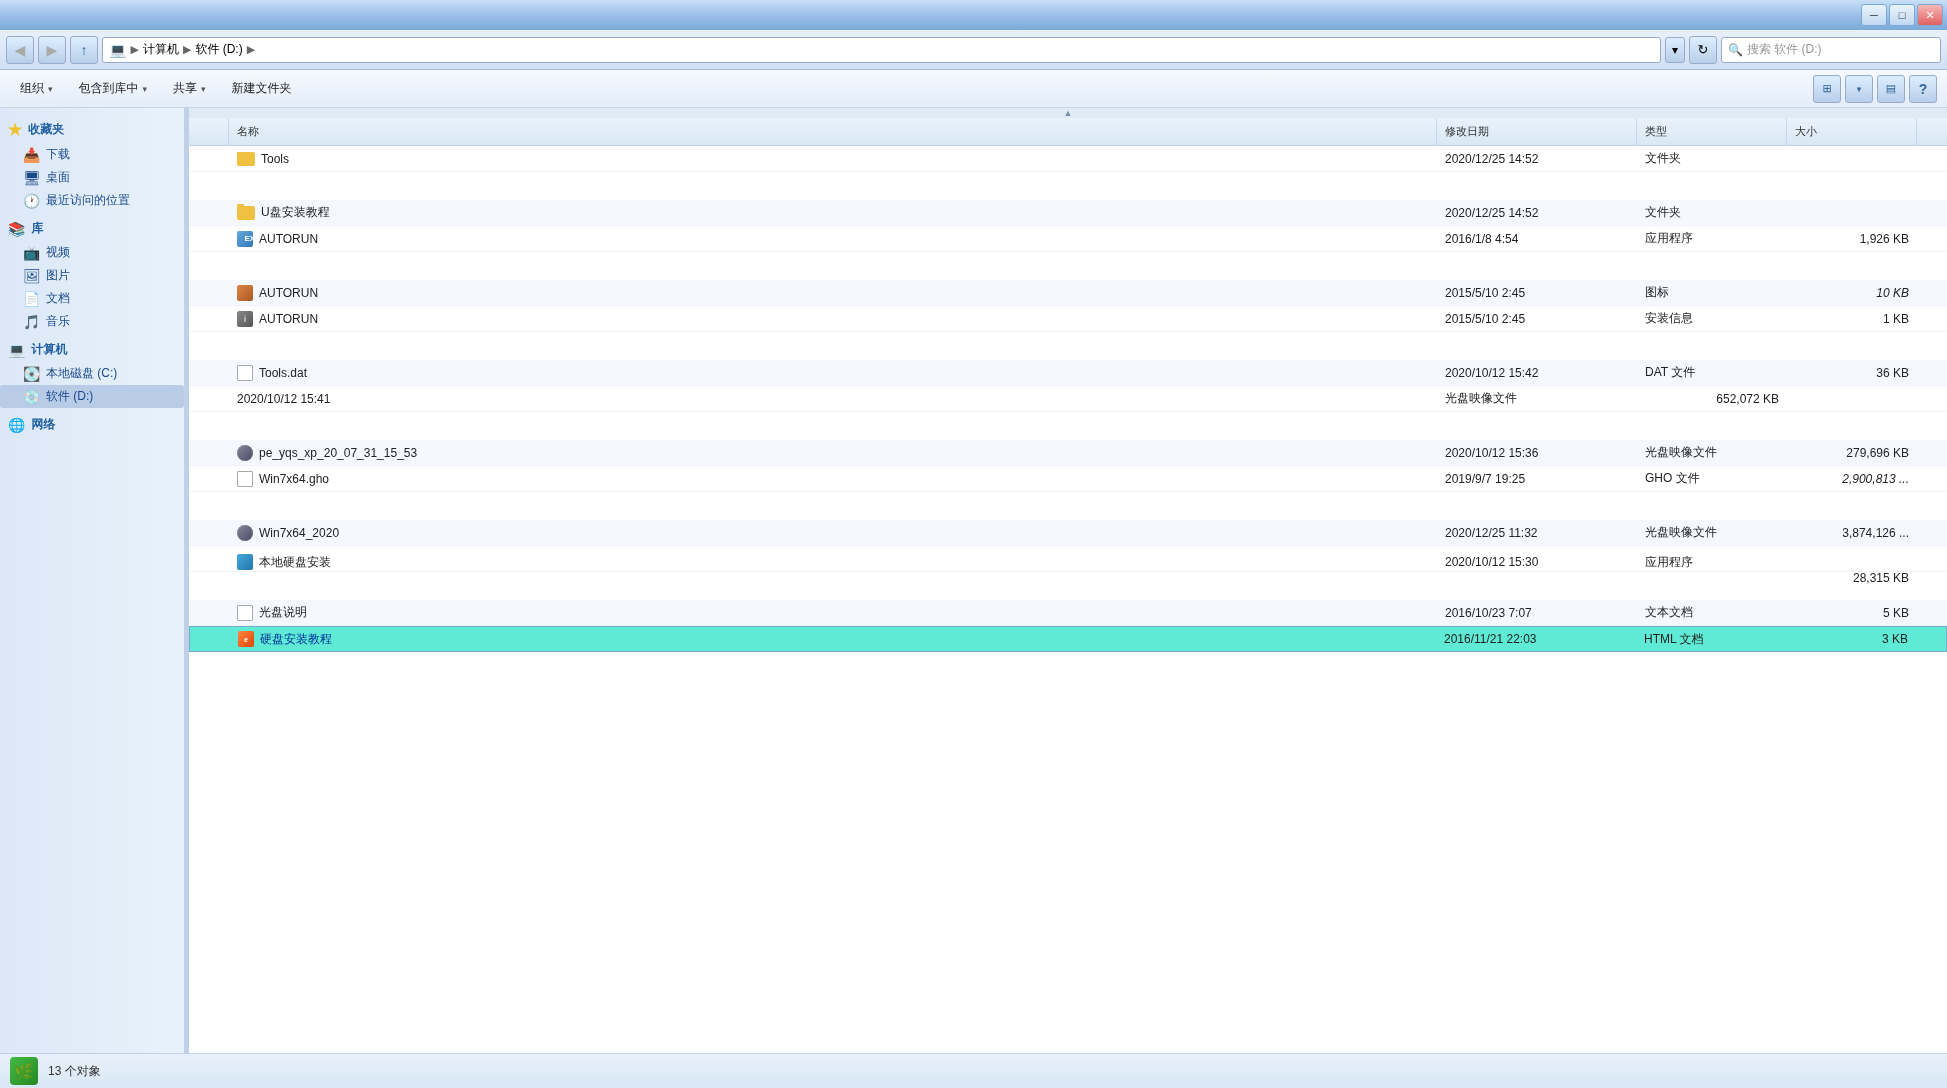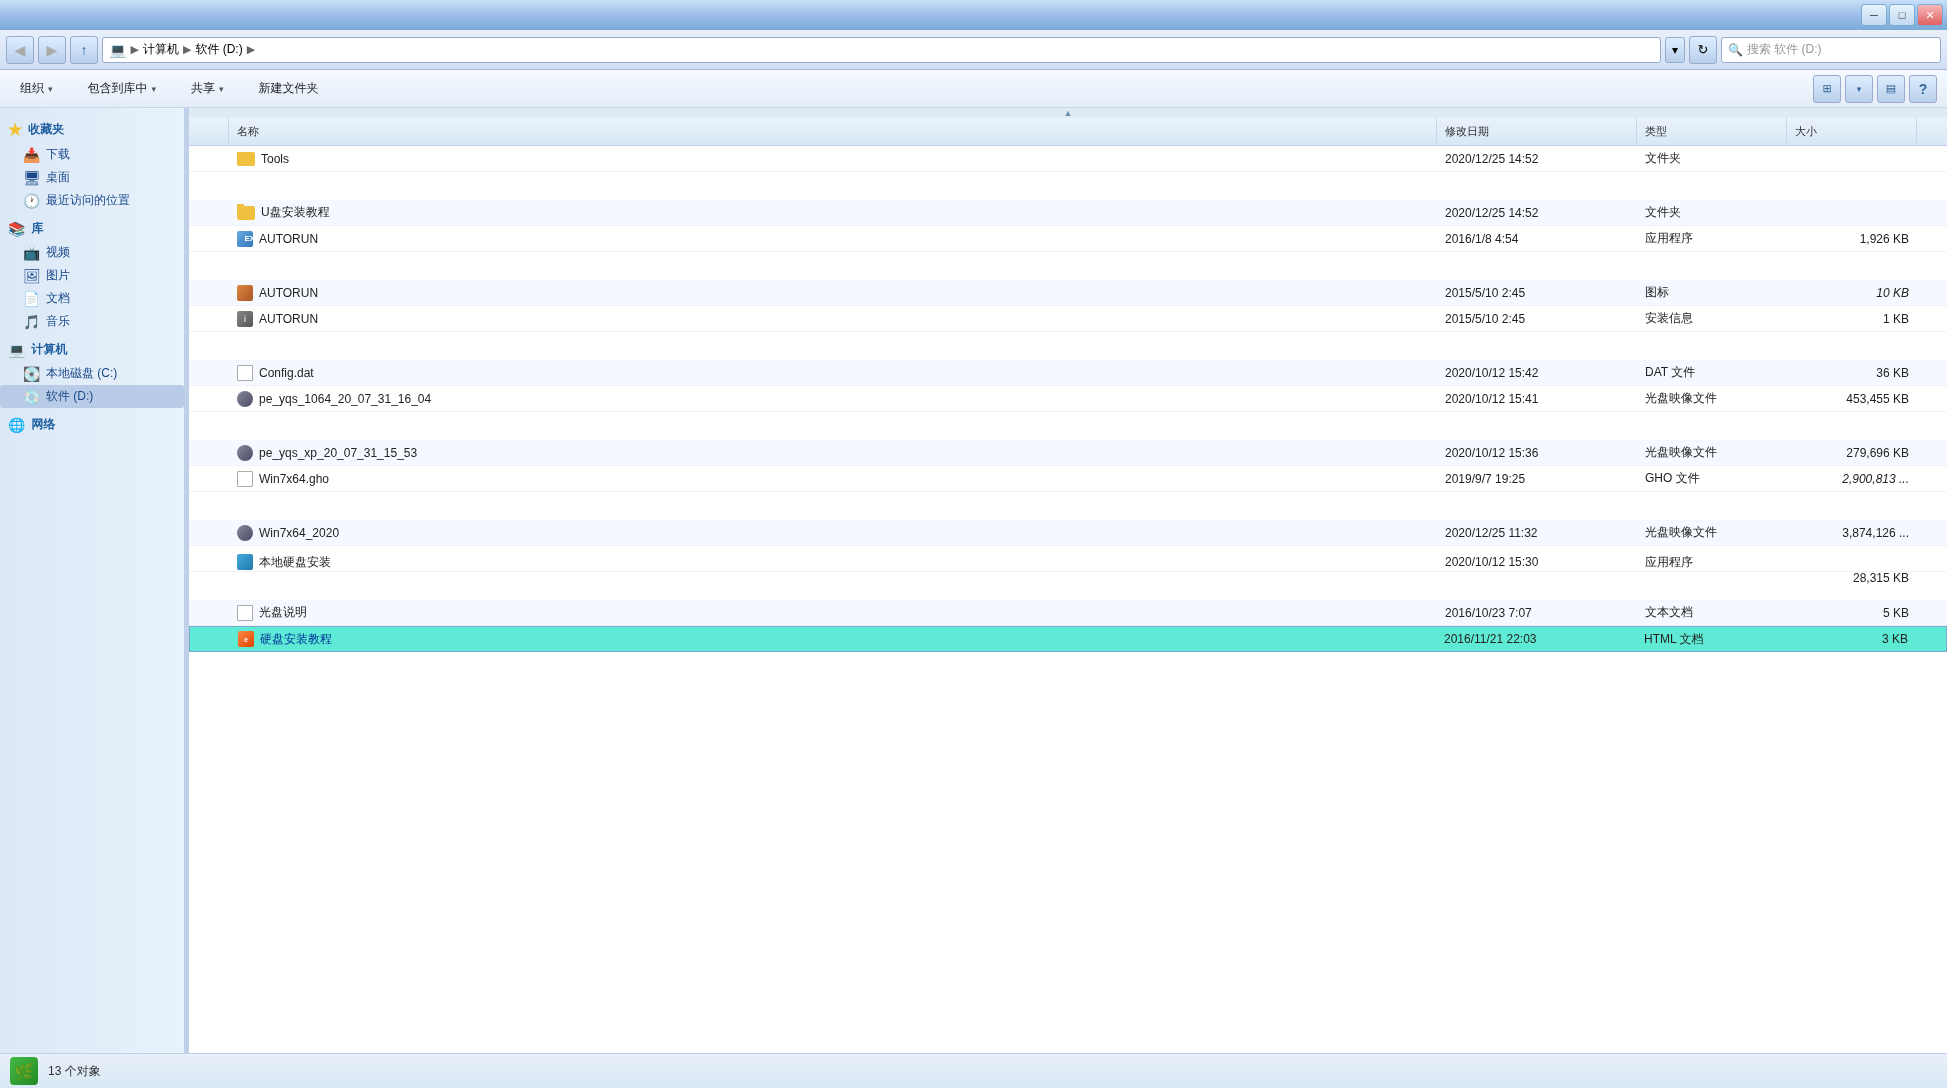--- a/index.html
+++ b/index.html
@@ -111,21 +111,21 @@
       color: #999;
     }
 
     
     .toolbar {
       height: 38px;
       background: linear-gradient(to bottom, #f5f9ff, #e4edf8);
       display: flex;
       align-items: center;
       padding: 0 10px;
-      gap: 15px;
+      gap: 6px;
       border-bottom: 1px solid #c5d5e8;
     }
     .toolbar-btn {
       height: 28px;
       padding: 0 10px;
       background: transparent;
       border: none;
       border-radius: 3px;
       cursor: pointer;
       font-size: 12px;
@@ -611,36 +611,32 @@
           </div>
           <div class="file-cell">2015/5/10 2:45</div>
           <div class="file-cell">安装信息</div>
           <div class="file-cell" style="justify-content: flex-end;">1 KB</div>
           <div class="file-cell"></div>
         </div>
         <div class="file-row alt">
           <div class="file-cell"></div>
           <div class="file-cell name">
             <div class="icon-dat"></div>
-            <span>Config.dat</span>
+            <span>Tools.dat</span>
           </div>
           <div class="file-cell">2020/10/12 15:42</div>
           <div class="file-cell">DAT 文件</div>
           <div class="file-cell" style="justify-content: flex-end;">36 KB</div>
           <div class="file-cell"></div>
         </div>
         <div class="file-row">
           <div class="file-cell"></div>
-          <div class="file-cell name">
-            <div class="icon-iso"></div>
-            <span>pe_yqs_1064_20_07_31_16_04</span>
-          </div>
           <div class="file-cell">2020/10/12 15:41</div>
           <div class="file-cell">光盘映像文件</div>
-          <div class="file-cell" style="justify-content: flex-end;">453,455 KB</div>
+          <div class="file-cell" style="justify-content: flex-end;">652,072 KB</div>
           <div class="file-cell"></div>
         </div>
         <div class="file-row alt">
           <div class="file-cell"></div>
           <div class="file-cell name">
             <div class="icon-iso"></div>
             <span>pe_yqs_xp_20_07_31_15_53</span>
           </div>
           <div class="file-cell">2020/10/12 15:36</div>
           <div class="file-cell">光盘映像文件</div>

